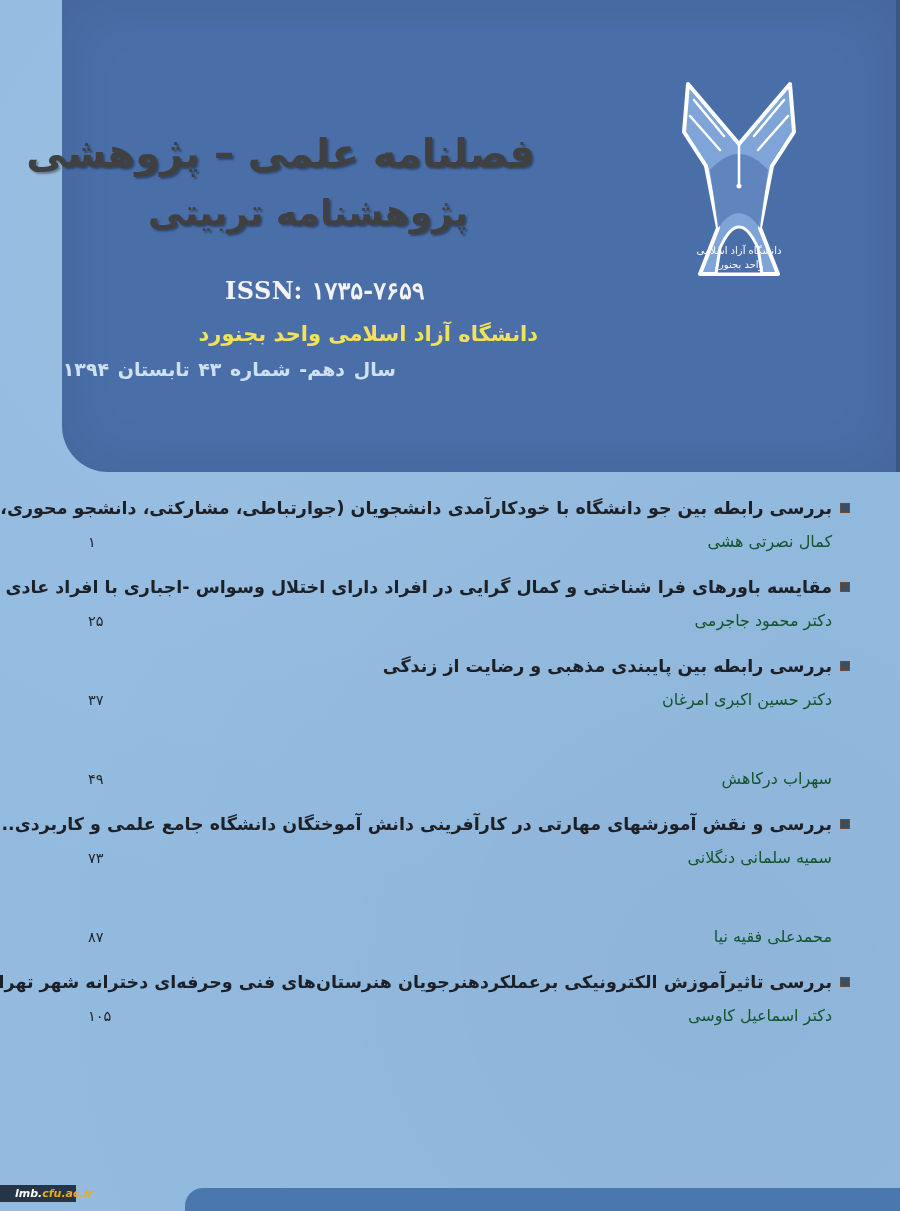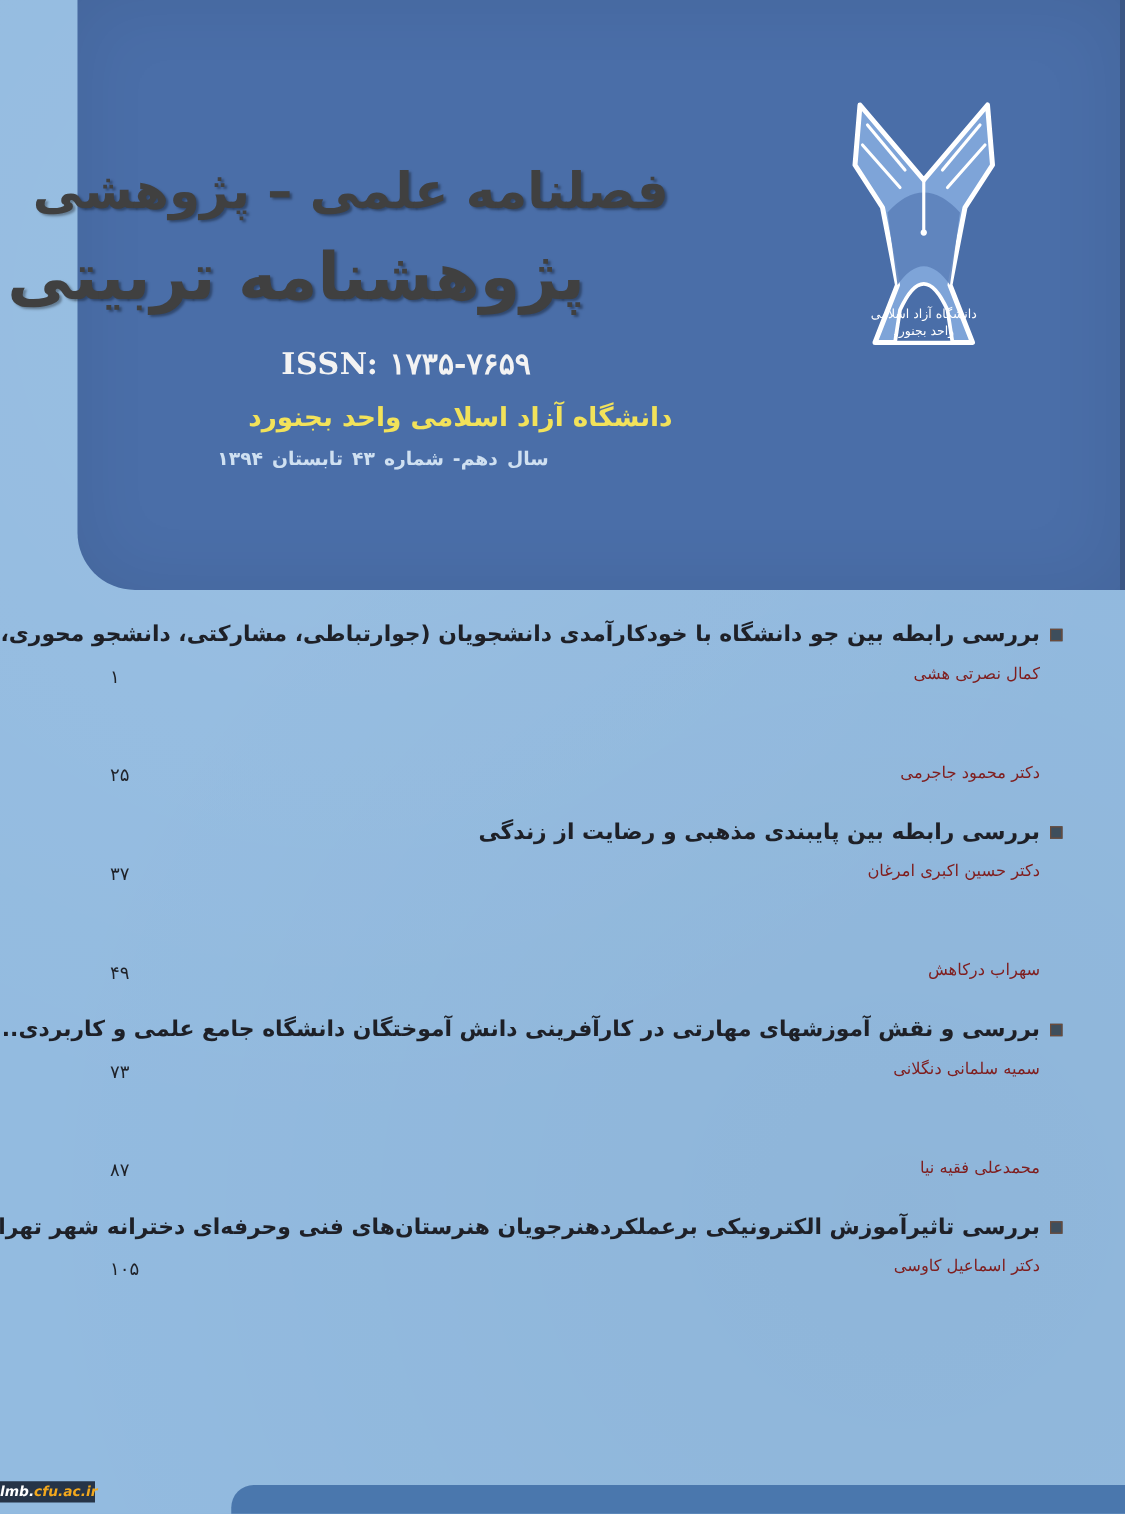--- a/index.html
+++ b/index.html
@@ -56,21 +56,21 @@
       white-space: nowrap;
     }
     .title-1 {
       right: 365px;
       top: 130px;
       font-size: 40px;
     }
     .title-2 {
       right: 432px;
       top: 192px;
-      font-size: 52px;
+      font-size: 36px;
     }
     .issn {
       position: absolute;
       left: 225px;
       top: 276px;
       font-family: "DejaVu Serif", serif;
       font-weight: bold;
       color: #f3f3f3;
       font-size: 24px;
       letter-spacing: 0.5px;
@@ -83,25 +83,25 @@
       top: 322px;
       color: #f2e25a;
       font-weight: bold;
       font-size: 21px;
       white-space: nowrap;
       text-align: right;
     }
     .issue-info {
       position: absolute;
       direction: rtl;
-      right: 461px;
+      right: 504px;
       top: 358px;
       color: #cfe0f1;
       font-weight: bold;
-      font-size: 15px;
+      font-size: 19px;
       white-space: nowrap;
       word-spacing: 2px;
     }
     .toc {
       position: absolute;
       left: 80px;
       top: 498px;
       width: 770px;
     }
     .toc-item {
@@ -127,22 +127,22 @@
       height: 8px;
       background: #3e4e5c;
       border: 1px solid #6b4b3b;
       flex: 0 0 auto;
     }
     .toc-author {
       position: absolute;
       right: 18px;
       top: 34px;
       direction: rtl;
-      color: #7f1d1d;
-      font-size: 13px;
+      color: #14532d;
+      font-size: 16px;
       white-space: nowrap;
     }
     .toc-page {
       position: absolute;
       left: 8px;
       top: 36px;
       color: #1f2229;
       font-size: 14.5px;
       white-space: nowrap;
     }
@@ -160,21 +160,21 @@
       left: 0;
       top: 1185px;
       width: 76px;
       height: 17px;
       background: #263447;
       color: #ffffff;
       font-size: 11px;
       font-weight: bold;
       font-style: italic;
       line-height: 17px;
-      padding-left: 0;
+      padding-left: 15px;
       box-sizing: border-box;
       white-space: nowrap;
     }
     .watermark .accent {
       color: #f2a81d;
     }
   </style>
 </head>
 <body>
 
@@ -216,20 +216,24 @@
 <div class="toc">
   <div class="toc-item">
     <div class="toc-title">
         <span class="bullet"></span>
         <span>بررسی رابطه بین جو دانشگاه با خودکارآمدی دانشجویان (جوارتباطی، مشارکتی، دانشجو محوری، معنوی)</span>
       </div>
     <div class="toc-author">کمال نصرتی هشی</div>
     <div class="toc-page">۱</div>
   </div>
   <div class="toc-item">
+    <div class="toc-title">
+        <span class="bullet"></span>
+        <span>مقایسه باورهای فرا شناختی و کمال گرایی در افراد دارای اختلال وسواس -اجباری با افراد عادی</span>
+      </div>
     <div class="toc-author">دکتر محمود جاجرمی</div>
     <div class="toc-page">۲۵</div>
   </div>
   <div class="toc-item">
     <div class="toc-title">
         <span class="bullet"></span>
         <span>بررسی رابطه بین پایبندی مذهبی و رضایت از زندگی</span>
       </div>
     <div class="toc-author">دکتر حسین اکبری امرغان</div>
     <div class="toc-page">۳۷</div>

